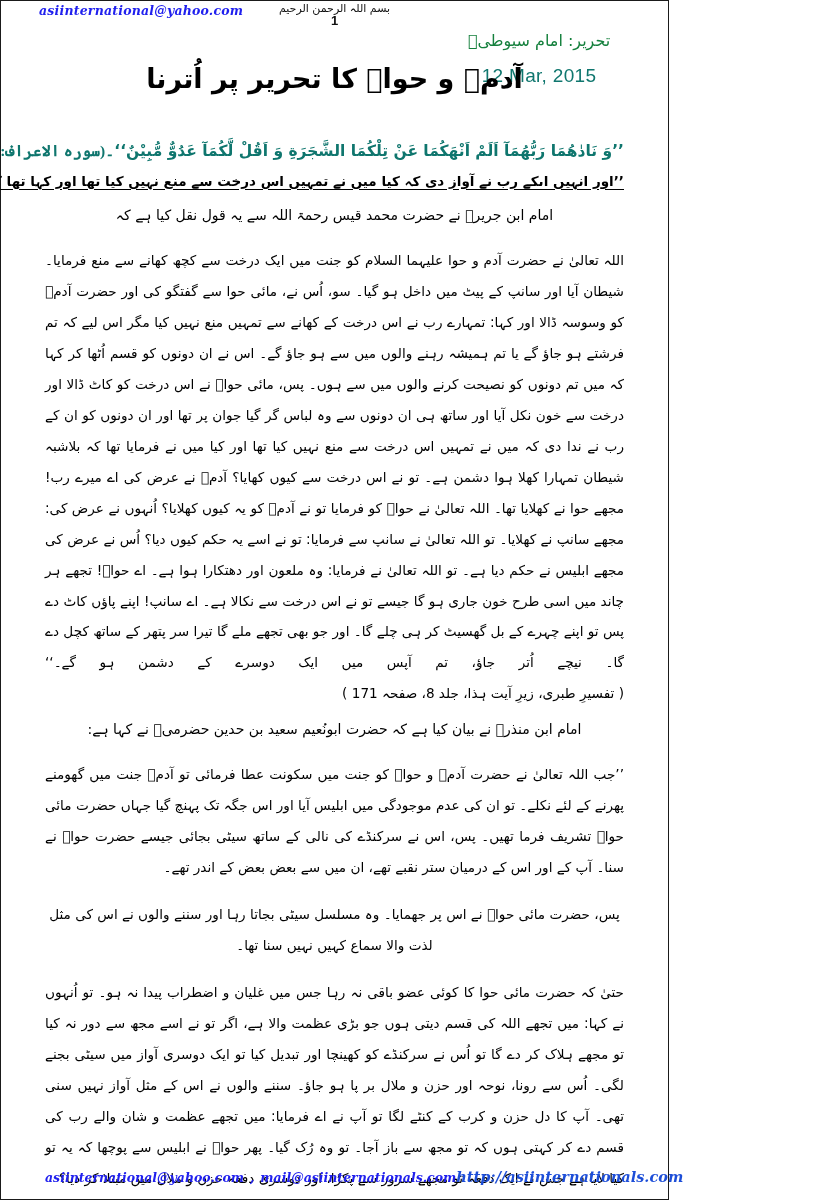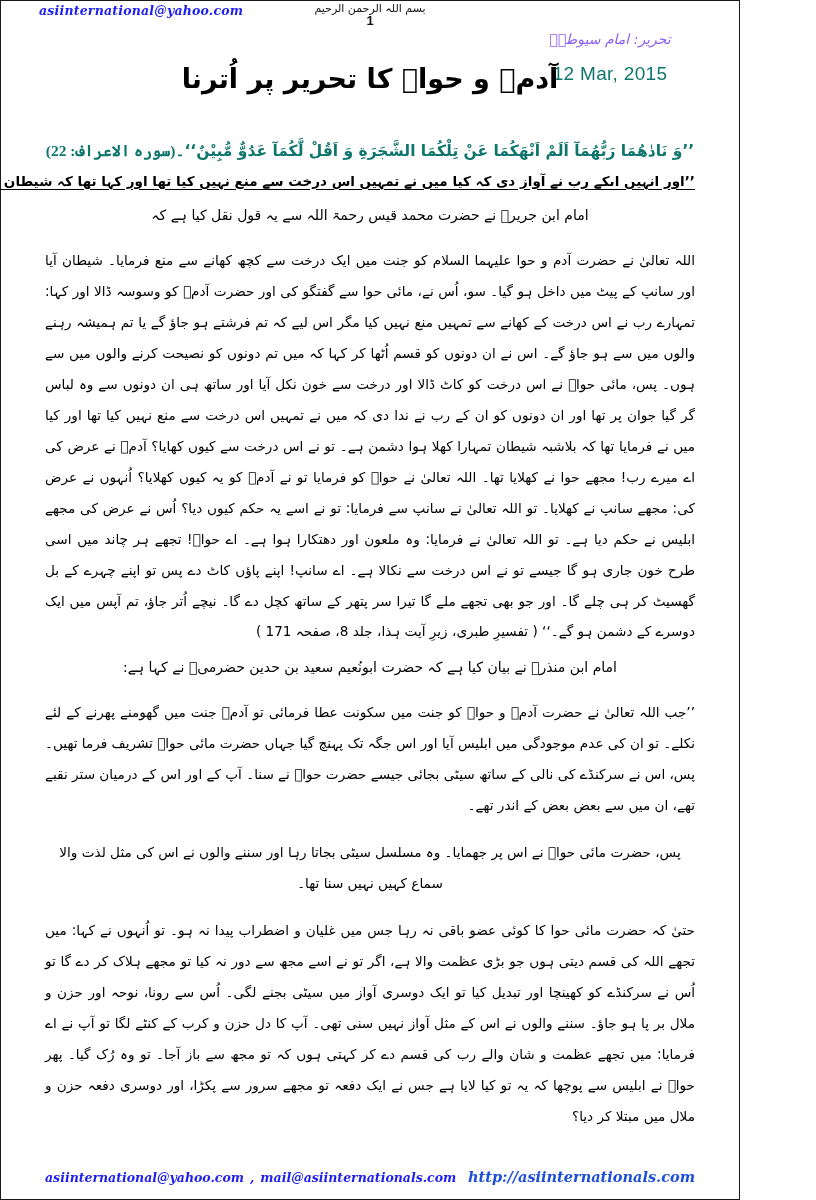--- a/index.html
+++ b/index.html
@@ -6,21 +6,21 @@
   html,body{margin:0;padding:0;}
   body{
     width:816px;height:1200px;
     background:#ffffff;
     font-family:"Liberation Serif", serif;
     color:#000000;
     position:relative;
     overflow:hidden;
   }
   .page{
-    width:740px;height:1200px;
+    width:669px;height:1200px;
     position:relative;
     box-sizing:border-box;
     border:1px solid #1a1a1a;
     background:#fff;
   }
   
   .hdr{position:relative;height:104px;}
   .hdr-email{
     position:absolute;left:38px;top:2px;
     font-family:"DejaVu Serif", serif;
@@ -45,24 +45,23 @@
     display:block;margin-top:-1px;line-height:1;
   }
   .byline{
     position:absolute;right:34px;top:30px;
     text-align:center;width:190px;
   }
   .byline .author{
     display:block;
     font-family:"DejaVu Sans", sans-serif;
     direction:rtl;
-    font-size:14px;color:#8b5cf6;
+    font-size:16px;color:#15803d;
     line-height:1.25;
     white-space:nowrap;
-    font-style:italic;
   }
   .byline .date{
     display:block;
     font-family:"Liberation Sans", sans-serif;
     font-size:19px;color:#0f766e;
     margin-top:14px;letter-spacing:.3px;
   }
   .doc-title{
     position:absolute;left:0;right:0;top:44px;
     text-align:center;

